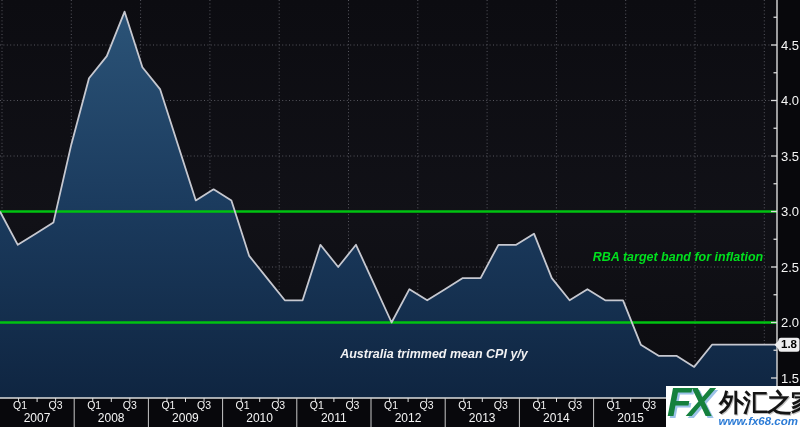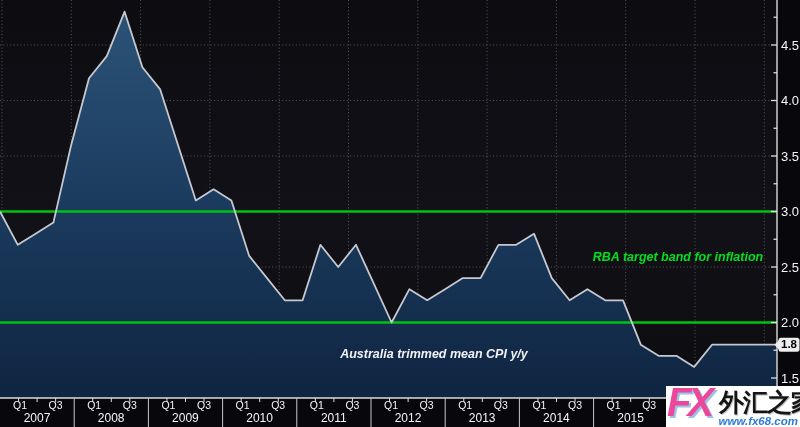--- a/index.html
+++ b/index.html
@@ -3,21 +3,21 @@
 <meta charset="utf-8">
 <style>
   html,body{margin:0;padding:0;background:#000;}
   .stage{position:relative;width:800px;height:427px;background:#08080c;overflow:hidden;
          font-family:"Liberation Sans","DejaVu Sans",sans-serif;}
   svg{position:absolute;left:0;top:0;display:block;}
   text{font-family:"Liberation Sans","DejaVu Sans",sans-serif;}
   .logo{position:absolute;left:666px;top:386px;width:134px;height:41px;background:#ffffff;
         overflow:hidden;white-space:nowrap;}
   .logo-fx{position:absolute;left:1px;top:-6px;font-size:40px;font-weight:bold;font-style:italic;
-           letter-spacing:-4px;color:#ec4899;text-shadow:2px 2px 0 #9cc2e8;}
+           letter-spacing:-4px;color:#15803d;text-shadow:2px 2px 0 #9cc2e8;}
   .logo-cn{position:absolute;left:53px;top:0px;font-size:25px;font-weight:bold;letter-spacing:-1px;
            color:#141414;text-shadow:1px 1px 0 #c0c0c0;}
   .logo-url{position:absolute;right:2px;bottom:0px;font-size:11.5px;font-weight:bold;font-style:italic;
             color:#2b7bd6;text-shadow:0 0 2px #ffffff,1px 1px 0 #ffffff;}
 </style>
 </head>
 <body>
 
 <div class="stage">
   <svg id="chart-svg" width="800" height="427" viewBox="0 0 800 427">

